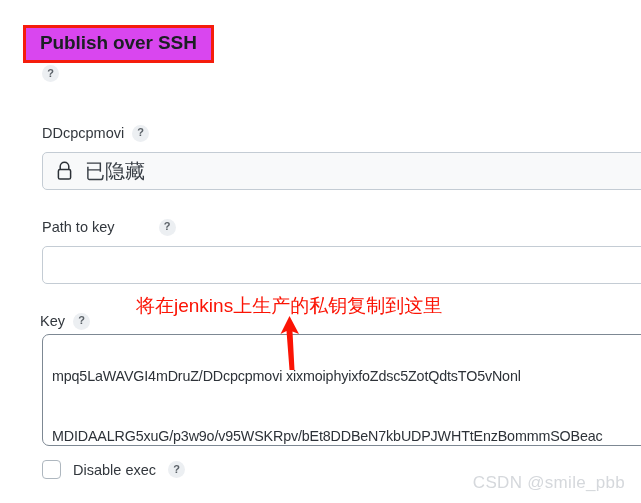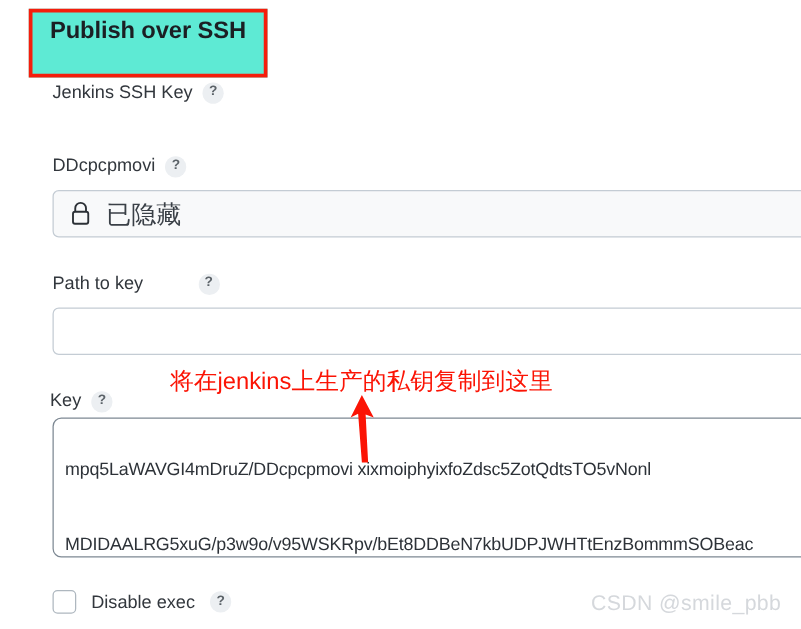--- a/index.html
+++ b/index.html
@@ -14,24 +14,24 @@
     overflow: hidden;
     font-family: "Liberation Sans", sans-serif;
     color: #1f2329;
     -webkit-font-smoothing: antialiased;
   }
 
   
   #title-wrap {
     position: absolute;
     left: 23px;
-    top: 7px;
+    top: 25px;
     border: 3px solid #f51d0c;
-    background: #5eead4;
-    padding: 4px 14px 23px 14px;
+    background: #d946ef;
+    padding: 4px 14px 6px 14px;
     box-sizing: border-box;
   }
   #title-text {
     font-size: 19px;
     font-weight: bold;
     line-height: 22px;
     color: #1b1f23;
     letter-spacing: -0.1px;
     white-space: nowrap;
   }
@@ -133,21 +133,21 @@
     top: 314px;
     width: 42px;
     height: 58px;
     pointer-events: none;
   }
 
   
   #disable-exec-row {
     position: absolute;
     left: 42px;
-    top: 472px;
+    top: 460px;
     display: flex;
     align-items: center;
     gap: 12px;
   }
   #disable-exec-box {
     width: 19px;
     height: 19px;
     box-sizing: border-box;
     border: 1.6px solid #aeb7bf;
     border-radius: 4px;
@@ -171,21 +171,20 @@
   }
 </style>
 </head>
 <body>
 
 <div id="title-wrap">
   <div id="title-text">Publish over SSH</div>
 </div>
 
 <div class="field-label" style="left:42px; top:65px;">
-  <span>Jenkins SSH Key</span>
   <span class="help-badge">?</span>
 </div>
 
 <div class="field-label" style="left:42px; top:124px;">
   <span>DDcpcpmovi</span>
   <span class="help-badge">?</span>
 </div>
 <div id="passphrase-field" class="text-input" style="left:42px; top:152px; width:620px;">
   <span class="lock-icon">
     <svg width="17" height="20" viewBox="0 0 17 20">

